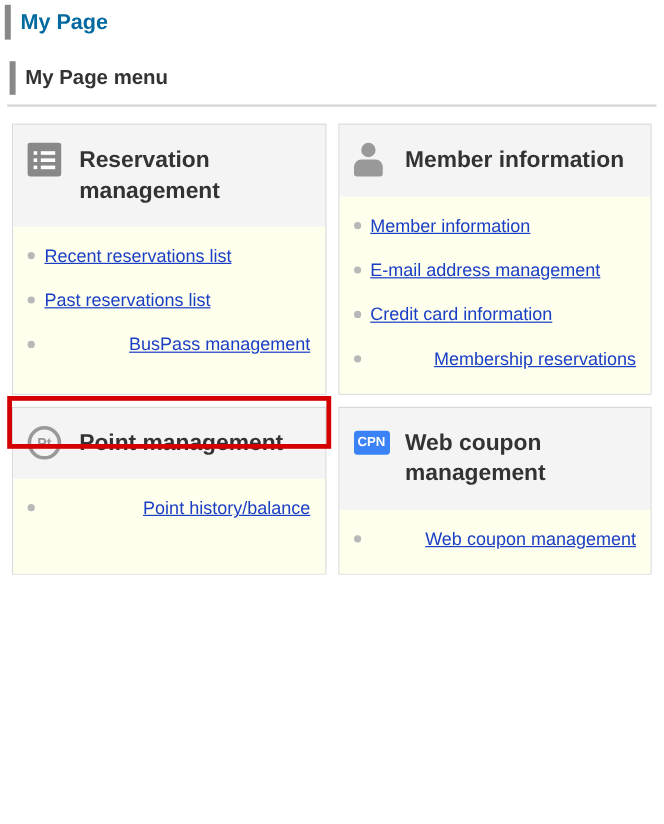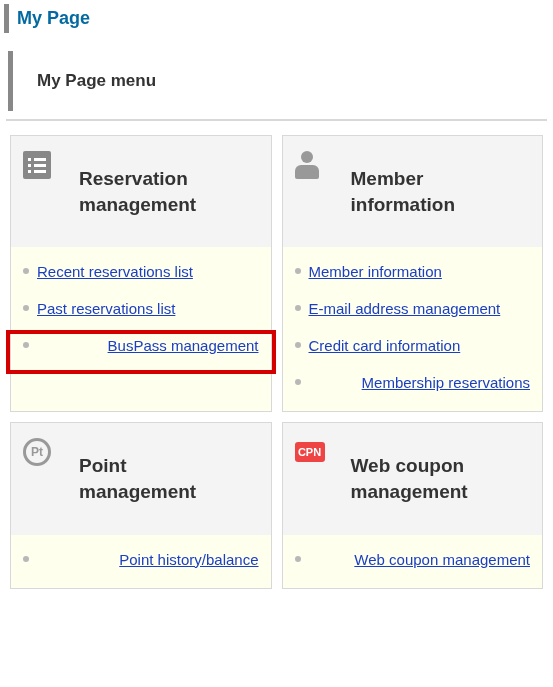--- a/index.html
+++ b/index.html
@@ -23,21 +23,21 @@
   }
   .menu-title-bar {
     border-left: 5px solid #888;
     padding: 4px 0 4px 8px;
     margin: 0 0 8px 8px;
   }
   .menu-title-bar h2 {
     font-size: 17px;
     font-weight: bold;
     color: #333;
-    margin: 16px;
+    margin: 0;
   }
   .divider {
     border: none;
     border-top: 2px solid #d8d8d8;
     margin: 0 6px 14px 6px;
   }
   .grid {
     display: flex;
     flex-wrap: wrap;
     gap: 10px;
@@ -61,21 +61,21 @@
     flex: 0 0 auto;
     width: 30px;
     height: 30px;
     display: flex;
     align-items: center;
   }
   .card-header h3 {
     font-size: 19px;
     font-weight: bold;
     color: #333;
-    margin: 16px;
+    margin: 3px;
     line-height: 1.35;
   }
   .card-body {
     background: #ffffee;
     padding: 14px 12px 18px 12px;
     flex: 1;
   }
   .card-body ul {
     list-style: none;
     margin: 0;
@@ -119,21 +119,21 @@
   .icon-list-box .bar { flex:1; height:3px; background:#fff;}
   .icon-person { position:relative; width:24px; height:28px;}
   .icon-person .head { width:12px; height:12px; background:#999; border-radius:50%; position:absolute; top:0; left:6px;}
   .icon-person .body { width:24px; height:14px; background:#999; border-radius:6px 6px 2px 2px; position:absolute; bottom:0; left:0;}
   .icon-pt {
     width:28px; height:28px; border:3px solid #999; border-radius:50%;
     display:flex; align-items:center; justify-content:center;
     font-size:12px; font-weight:bold; color:#999; background:#f4f4f4;
   }
   .icon-cpn {
-    width:34px; height:20px; background:#ef4444; border-radius:3px;
+    width:34px; height:20px; background:#3b82f6; border-radius:3px;
     display:flex; align-items:center; justify-content:center;
     font-size:11px; font-weight:bold; color:#fff;
   }
 </style>
 </head>
 <body>
 
 <div class="rel-wrap">
 
   <div class="page-title-bar">

